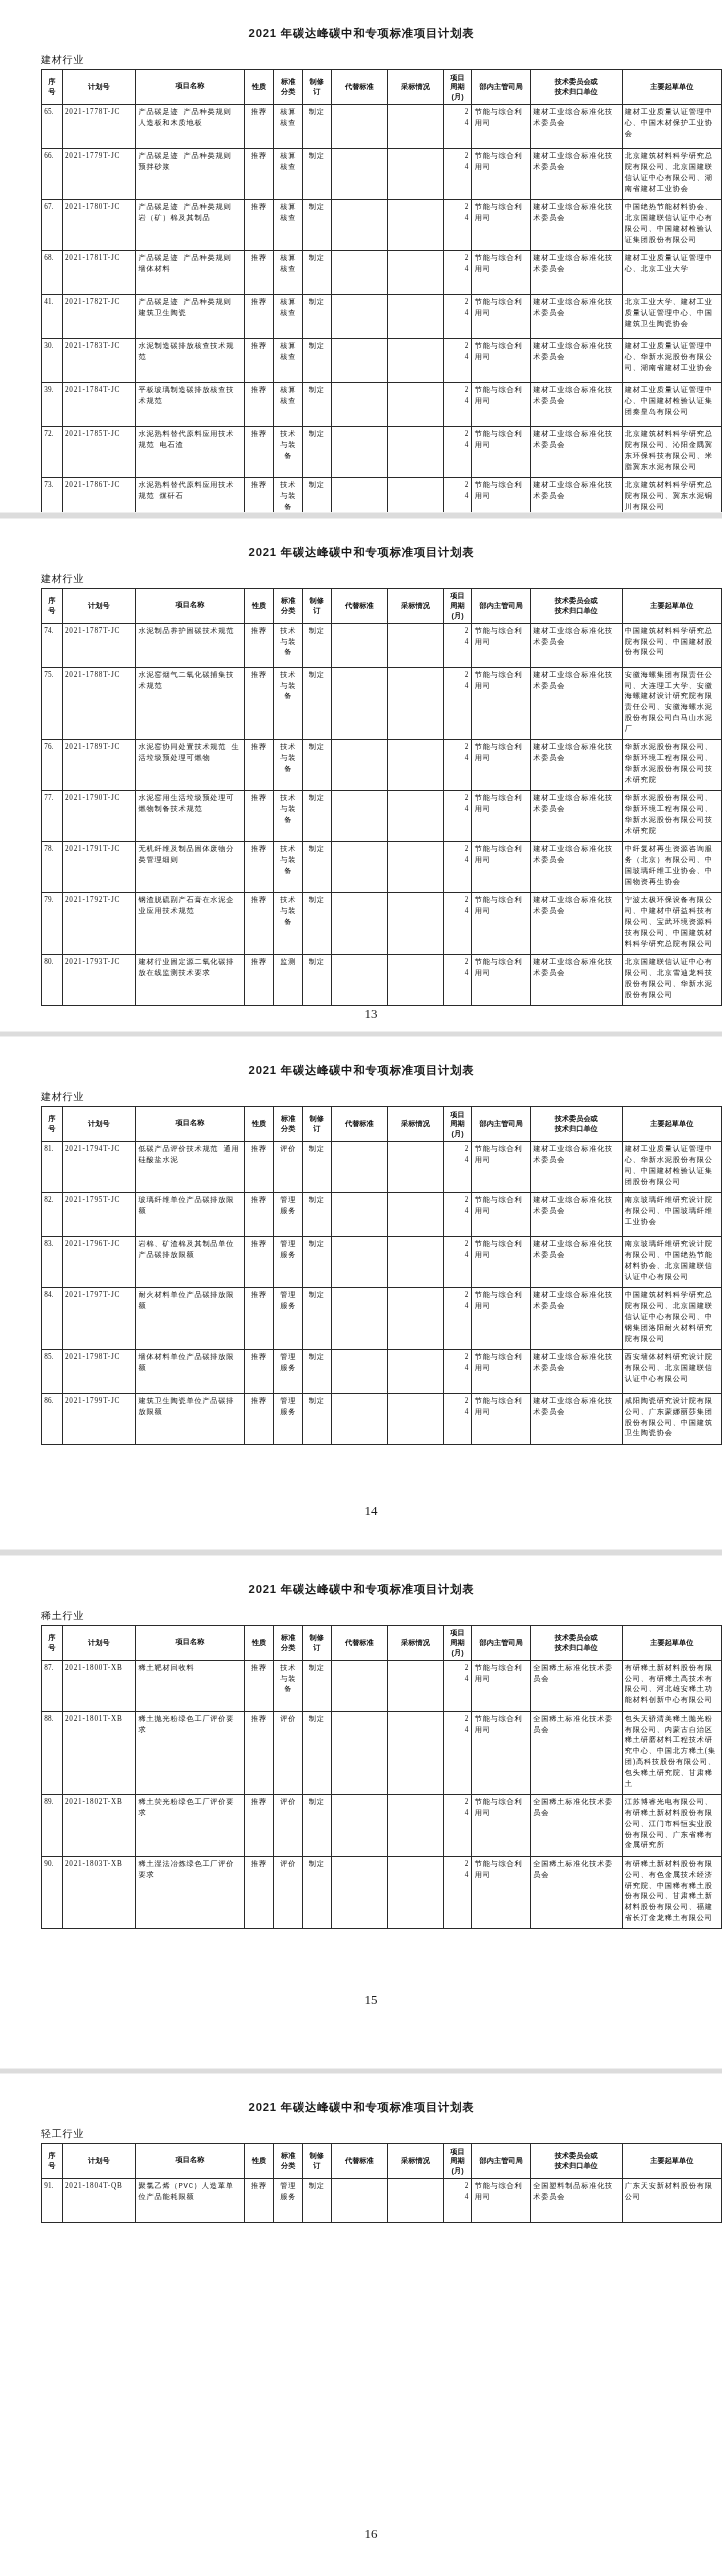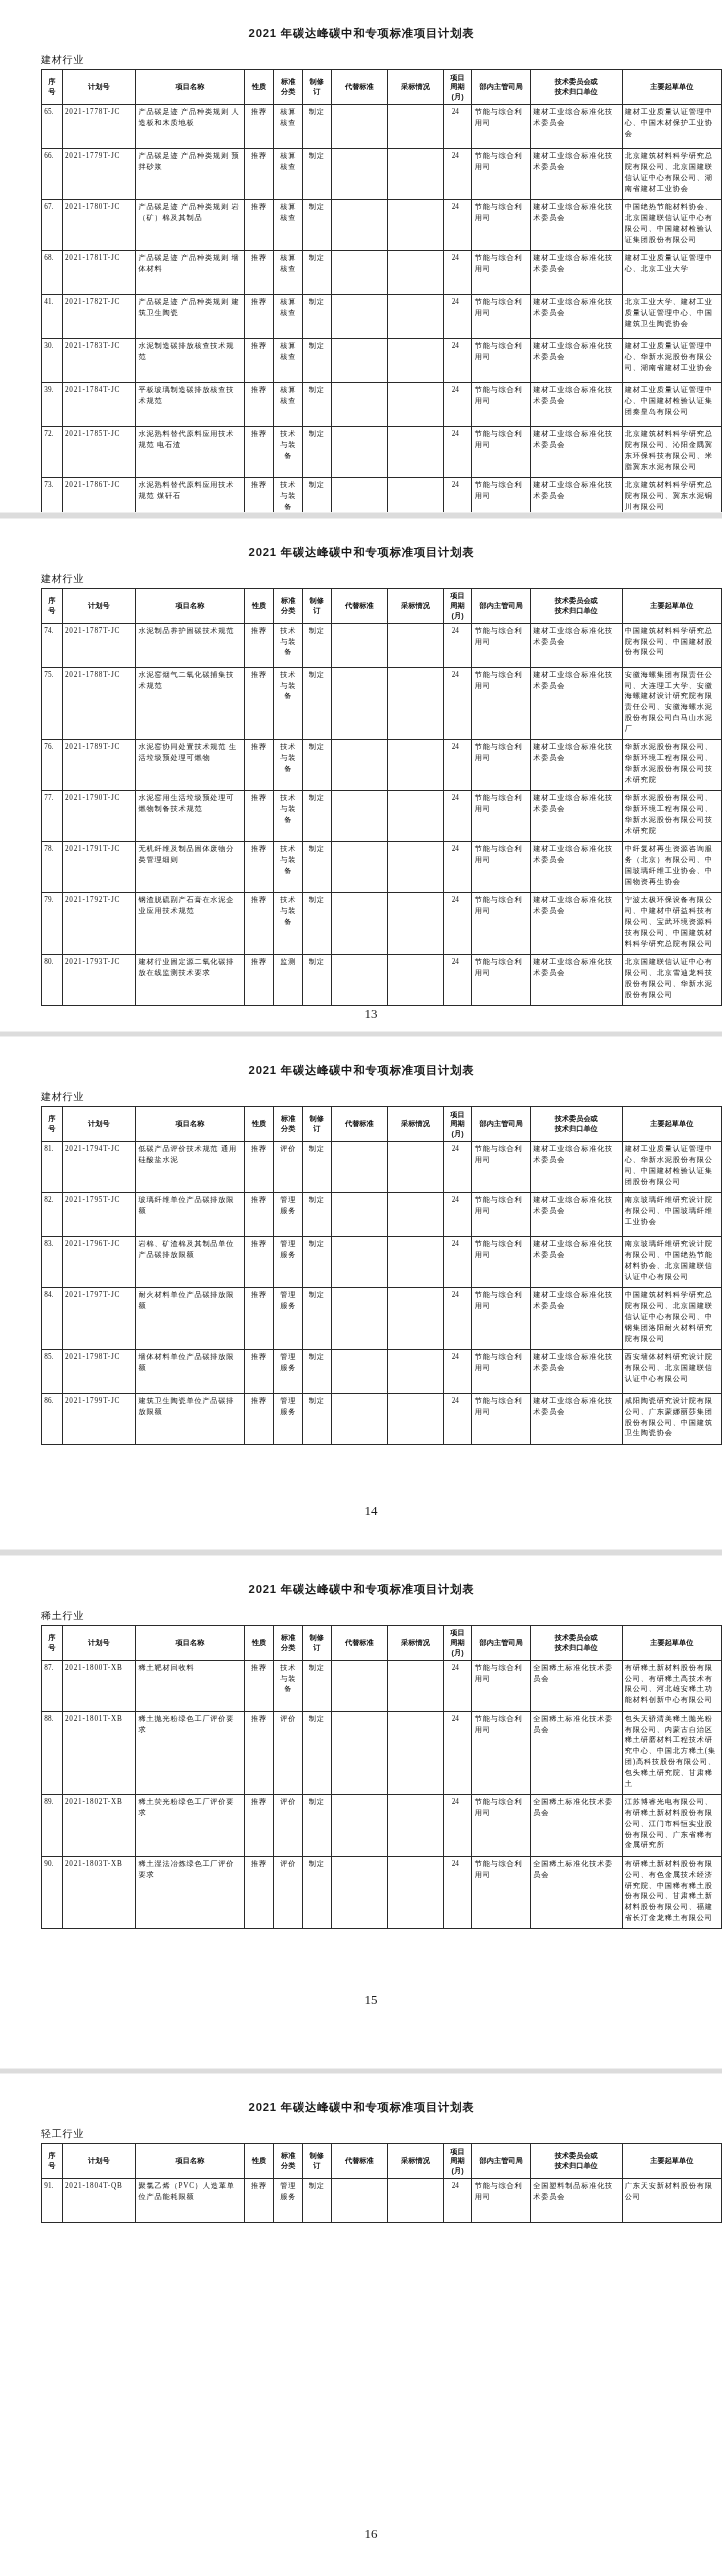--- a/index.html
+++ b/index.html
@@ -14,23 +14,23 @@
   .industry{margin:0 0 2.3px 41px;font-size:10px;letter-spacing:0.8px;color:#1a1a1a;text-align:right;}
   table.plan-table{border-collapse:collapse;margin-left:41px;width:660px;table-layout:fixed;}
   th,td{border:0.8px solid #2a2a2a;vertical-align:top;padding:2.3px 2.3px 4.5px 2.3px;font-size:7.2px;
         line-height:1.5;letter-spacing:0.8px;word-break:break-all;background:#fff;}
   th{font-family:"Liberation Sans","DejaVu Sans",sans-serif;font-weight:bold;text-align:center;
      vertical-align:middle;white-space:pre-line;padding:2.3px 0.8px;line-height:1.35;letter-spacing:0;}
   thead tr{height:30px;}
   tbody tr{height:44px;}
   td.c0{letter-spacing:0;}
   td.c3,td.c4,td.c5{text-align:center;}
-  td.c8{text-align:left;padding-left:8px;letter-spacing:0;}
+  td.c8{text-align:left;padding-left:21px;letter-spacing:0;}
   td.c12{text-align:center;padding:2.3px 0;color:var(--star-color,#26265c);font-size:6.8px;line-height:1.8;letter-spacing:0;}
-  .c0{width:18px;} .c1{width:71px;} .c2{width:106px;} .c3{width:27px;} .c4{width:26px;}
+  .c0{width:18px;} .c1{width:71px;} .c2{width:106px;font-family:Liberation Mono, monospace;} .c3{width:27px;} .c4{width:26px;}
   .c5{width:26px;} .c6{width:54px;} .c7{width:53px;} .c8{width:26px;} .c9{width:56px;}
   .c10{width:89px;} .c11{width:97px;} .c12{width:12px;}
   .page-number{width:660px;margin-left:41px;margin-top:auto;margin-bottom:30px;
                text-align:center;font-size:13px;color:#1a1a1a;}
   .page:nth-of-type(4) .page-number{margin-top:63px;margin-bottom:auto;}
 </style>
 </head>
 <body>
 
 <div id="doc">

